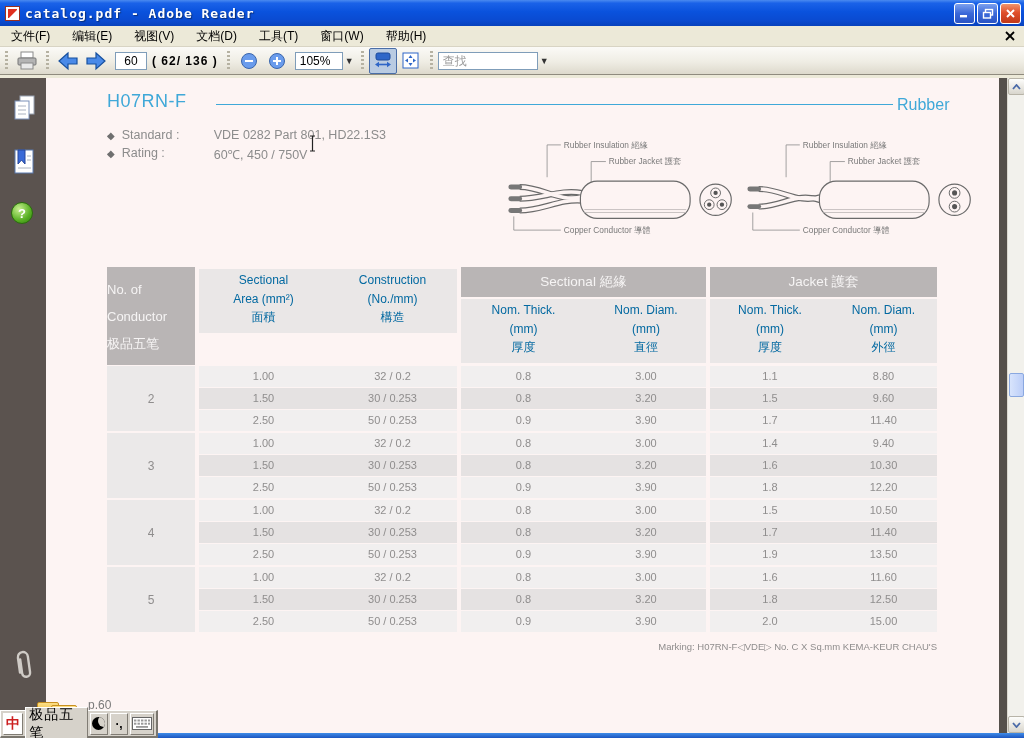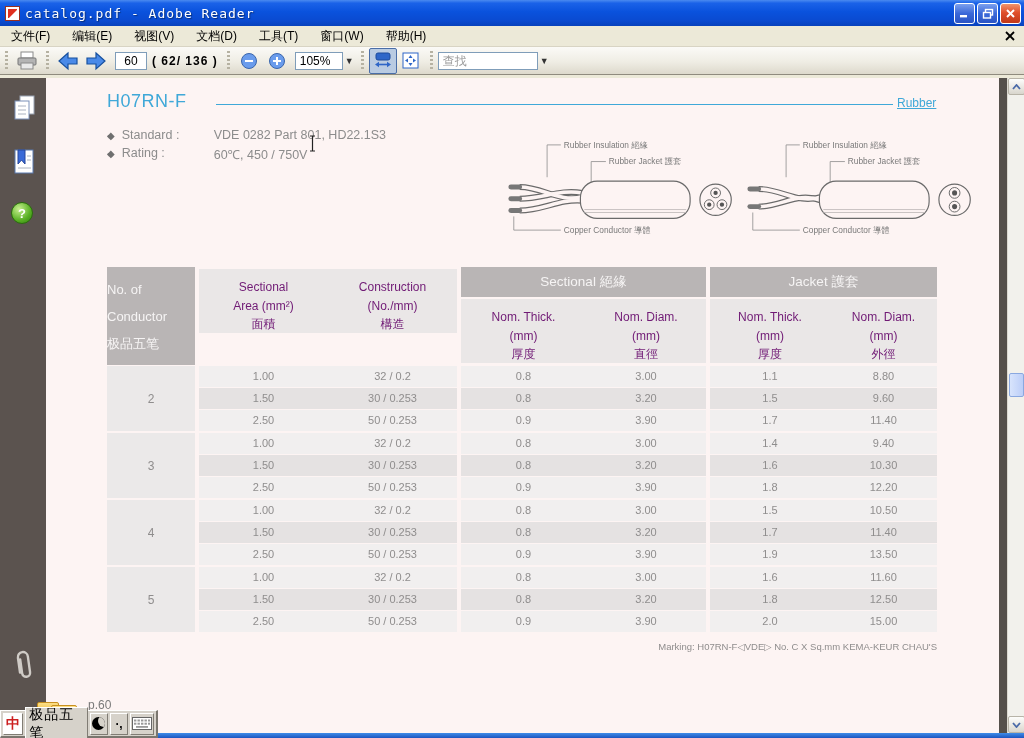--- a/index.html
+++ b/index.html
@@ -6,21 +6,21 @@
   html,body { width:1024px; height:738px; }
   body { font-family:"Liberation Sans", sans-serif; }
   #window { position:relative; width:1024px; height:738px; overflow:hidden; background:#ece9d8; }
 
   
   .titlebar { position:absolute; left:0; top:0; width:1024px; height:26px;
     background:linear-gradient(180deg,#4a8af0 0%,#1a62e8 12%,#0a52dd 45%,#0a4ad0 80%,#0842bc 100%); display:flex; align-items:center; }
   .pdficon { width:15px; height:15px; margin:0 5px 0 5px; background:#fff; border:1px solid #9a3020; position:relative; }
   .pdficon::after { content:""; position:absolute; left:2px; top:2px; right:2px; bottom:2px;
     background:linear-gradient(135deg,#e03020 55%,#fff 56%); }
-  .wtitle { color:#fff; font-weight:normal; font-size:13px; letter-spacing:1px;
+  .wtitle { color:#fff; font-weight:bold; font-size:13px; letter-spacing:1px;
     font-family:"DejaVu Sans Mono","Liberation Mono",monospace; text-shadow:1px 1px 1px #09307a; }
   .winbtns { position:absolute; right:3px; top:3px; display:flex; gap:2px; }
   .wbtn { width:21px; height:21px; border-radius:3px; border:1px solid #fff;
     background:linear-gradient(180deg,#7ca0ee 0%,#3a68d8 50%,#2a54c4 100%); display:flex; align-items:center; justify-content:center; }
   .wbtn.close { background:linear-gradient(180deg,#f0946c 0%,#e0502c 45%,#c03818 100%); }
 
   
   .menubar { position:absolute; left:0; top:26px; width:1024px; height:21px; background:#ece9d8;
     border-bottom:1px solid #d8d4c4; display:flex; align-items:center; }
   .menuitem { font-size:12px; color:#000; padding:0 11px; line-height:21px; }
@@ -54,38 +54,38 @@
   .scrollbar { position:absolute; right:0; top:78px; width:17px; height:655px; background:#f2f1ec; border-left:1px solid #dcd9d0; }
   .sbtn { position:absolute; left:0; width:17px; height:17px;
     background:linear-gradient(180deg,#fdfdfb,#d9d6cd); border:1px solid #b8b4a8; border-radius:2px;
     display:flex; align-items:center; justify-content:center; }
   .sthumb { position:absolute; left:1px; width:15px; height:24px; border:1px solid #8aa8e0; border-radius:2px;
     background:linear-gradient(90deg,#d8e4fc,#bccef8); }
 
   
   .h1 { position:absolute; left:61px; top:13px; font-size:18px; color:#3fa8d8; letter-spacing:0.5px; }
   .h1line { position:absolute; left:170px; top:26px; width:677px; height:1px; background:#3fa8d8; }
-  .rubber { position:absolute; left:851px; top:18px; font-size:12px; color:#3fa8d8;text-decoration:underline; }
+  .rubber { position:absolute; left:851px; top:18px; font-size:16px; color:#3fa8d8; }
   .spec { position:absolute; left:61px; font-size:12.5px; color:#8c8c8c; display:flex; }
   .spec .dia { color:#6f6f6f; font-size:10px; margin-right:7px; line-height:16px; }
   .spec .lab { width:92px; }
   .cursorbeam { position:absolute; left:262px; top:56px; }
   .diagram { position:absolute; top:55px; }
   .footerpg { position:absolute; left:42px; top:620px; font-size:12px; color:#7a7a7a; }
 
   
   .tablewrap { position:absolute; left:61px; top:189px; width:830px; }
   .thead { display:flex; gap:4px; margin-bottom:1px; }
   .thcol1 { width:88px; height:98px; background:#b9b5b5; color:#f6f4f4; font-size:13px; text-align:left; padding-top:9px; line-height:27px; }
   .thgroup { display:flex; flex-direction:column; }
   .thtitle { height:30px; background:#b9b5b5; color:#f6f4f4; font-size:13.5px; text-align:center; line-height:30px; }
   .thsub { display:flex; height:68px; background:#eae7e7; margin-top:0; }
   .thead .thsub { margin-top:0; }
   .thgroup .thsub { border-top:2px solid #fdf4f3; height:66px; }
-  .sc { font-size:12px; color:#701a75; text-align:center; padding-top:9px; line-height:18.5px; }
+  .sc { font-size:12px; color:#0369a1; text-align:center; padding-top:2px; line-height:18.5px; }
   .tgroup { display:flex; gap:4px; margin-bottom:2px; }
   .tcond { width:88px; height:65px; background:#ebe9e9; color:#8f8d8d; font-size:12px; display:flex; align-items:center; justify-content:center; }
   .trows { display:flex; flex-direction:column; gap:1px; }
   .trow { display:flex; gap:4px; height:21px; }
   .trow.lt .tcell { background:#f1efef; }
   .trow.mid .tcell { background:#e5e2e2; }
   .tcell { display:flex; }
   .tcell .ca, .tcell .cb { line-height:21px; font-size:11px; color:#8f8d8d; text-align:center; }
   .g1 { width:258px; } .g1 .ca{width:129px;} .g1 .cb{width:129px;}
   .g2 { width:245px; } .g2 .ca{width:125px;} .g2 .cb{width:120px;}

